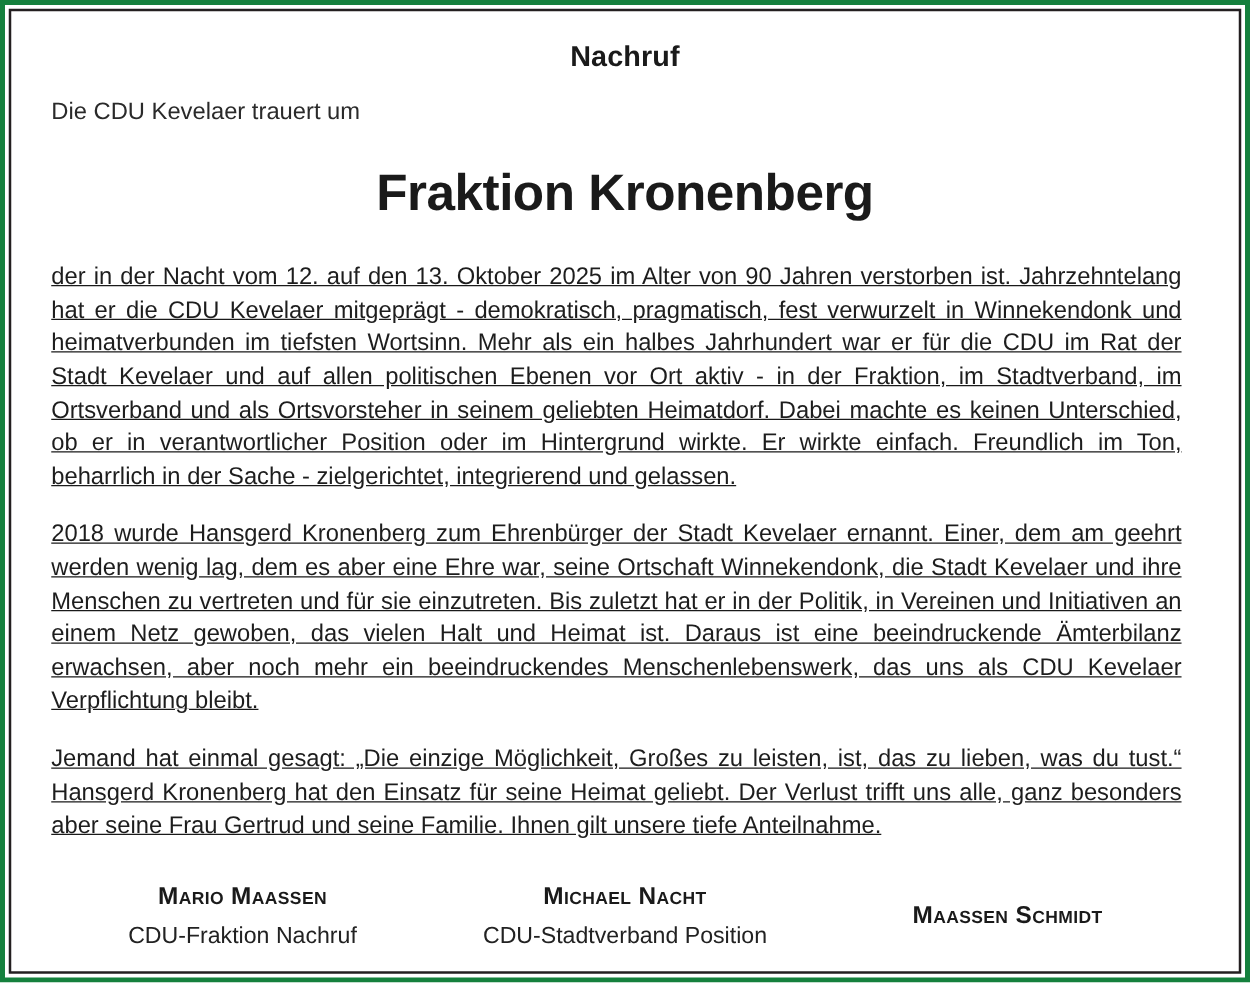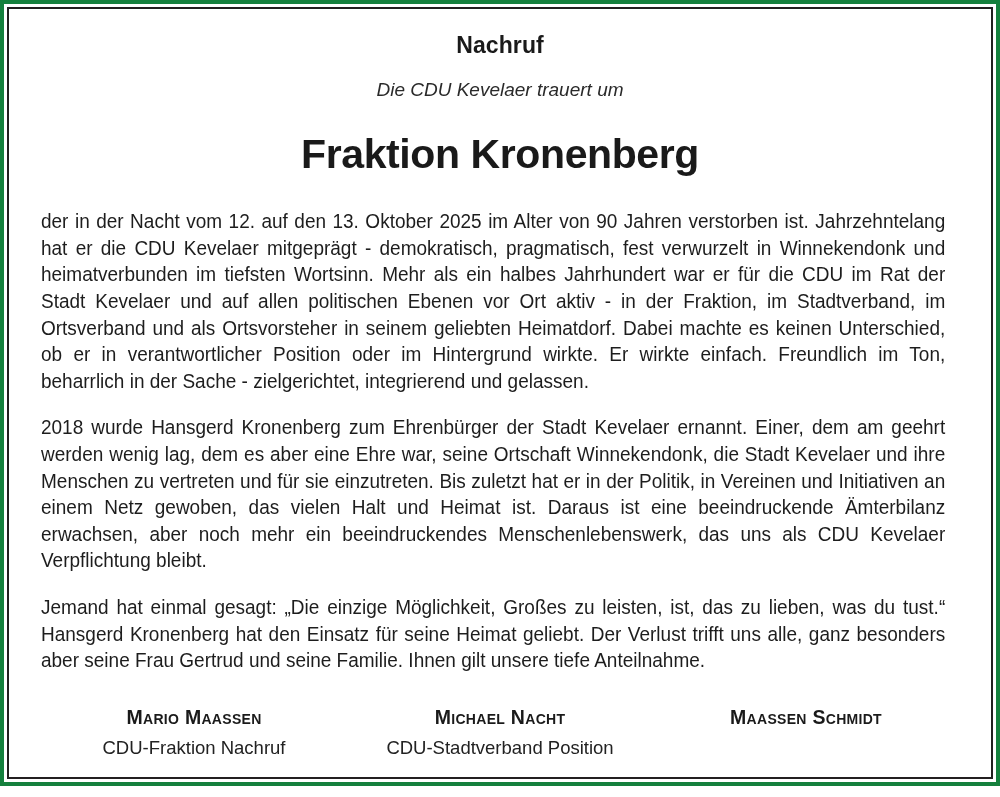--- a/index.html
+++ b/index.html
@@ -47,41 +47,40 @@
     text-align: center;
     font-size: 23px;
     font-weight: bold;
     letter-spacing: 0.1px;
     color: #1a1a1a;
     margin: 0;
     line-height: 1.1;
   }
 
   .subtitle {
-    text-align: center;
     font-size: 19px;
     font-weight: normal;
     color: #2a2a2a;
     margin: 21px 0 0 0;
     line-height: 1.2;
-    font-style: italic;
   }
 
   .deceased-name {
     text-align: center;
     font-size: 41px;
     font-weight: bold;
     letter-spacing: -0.4px;
     color: #1a1a1a;
     margin: 30px 0 0 0;
     line-height: 1.1;
   }
 
   .body-copy {
     margin-top: 32px;
+    text-decoration: underline;
   }
 
   .body-copy p {
     margin: 0 0 20px 0;
     font-size: 19.3px;
     line-height: 26.6px;
     text-align: justify;
     text-justify: inter-word;
     hyphens: auto;
     -webkit-hyphens: auto;
@@ -90,21 +89,21 @@
     transform: scaleX(0.985);
     transform-origin: left center;
   }
   .body-copy p:last-child { margin-bottom: 0; }
 
   .signatures {
     margin-top: auto;
     padding-top: 14px;
     display: flex;
     justify-content: space-between;
-    align-items: flex-start;
+    align-items: center;
   }
 
   .signature {
     flex: 1 1 0;
     text-align: center;
     padding: 0 6px;
     box-sizing: border-box;
   }
 
   .signature-name {

